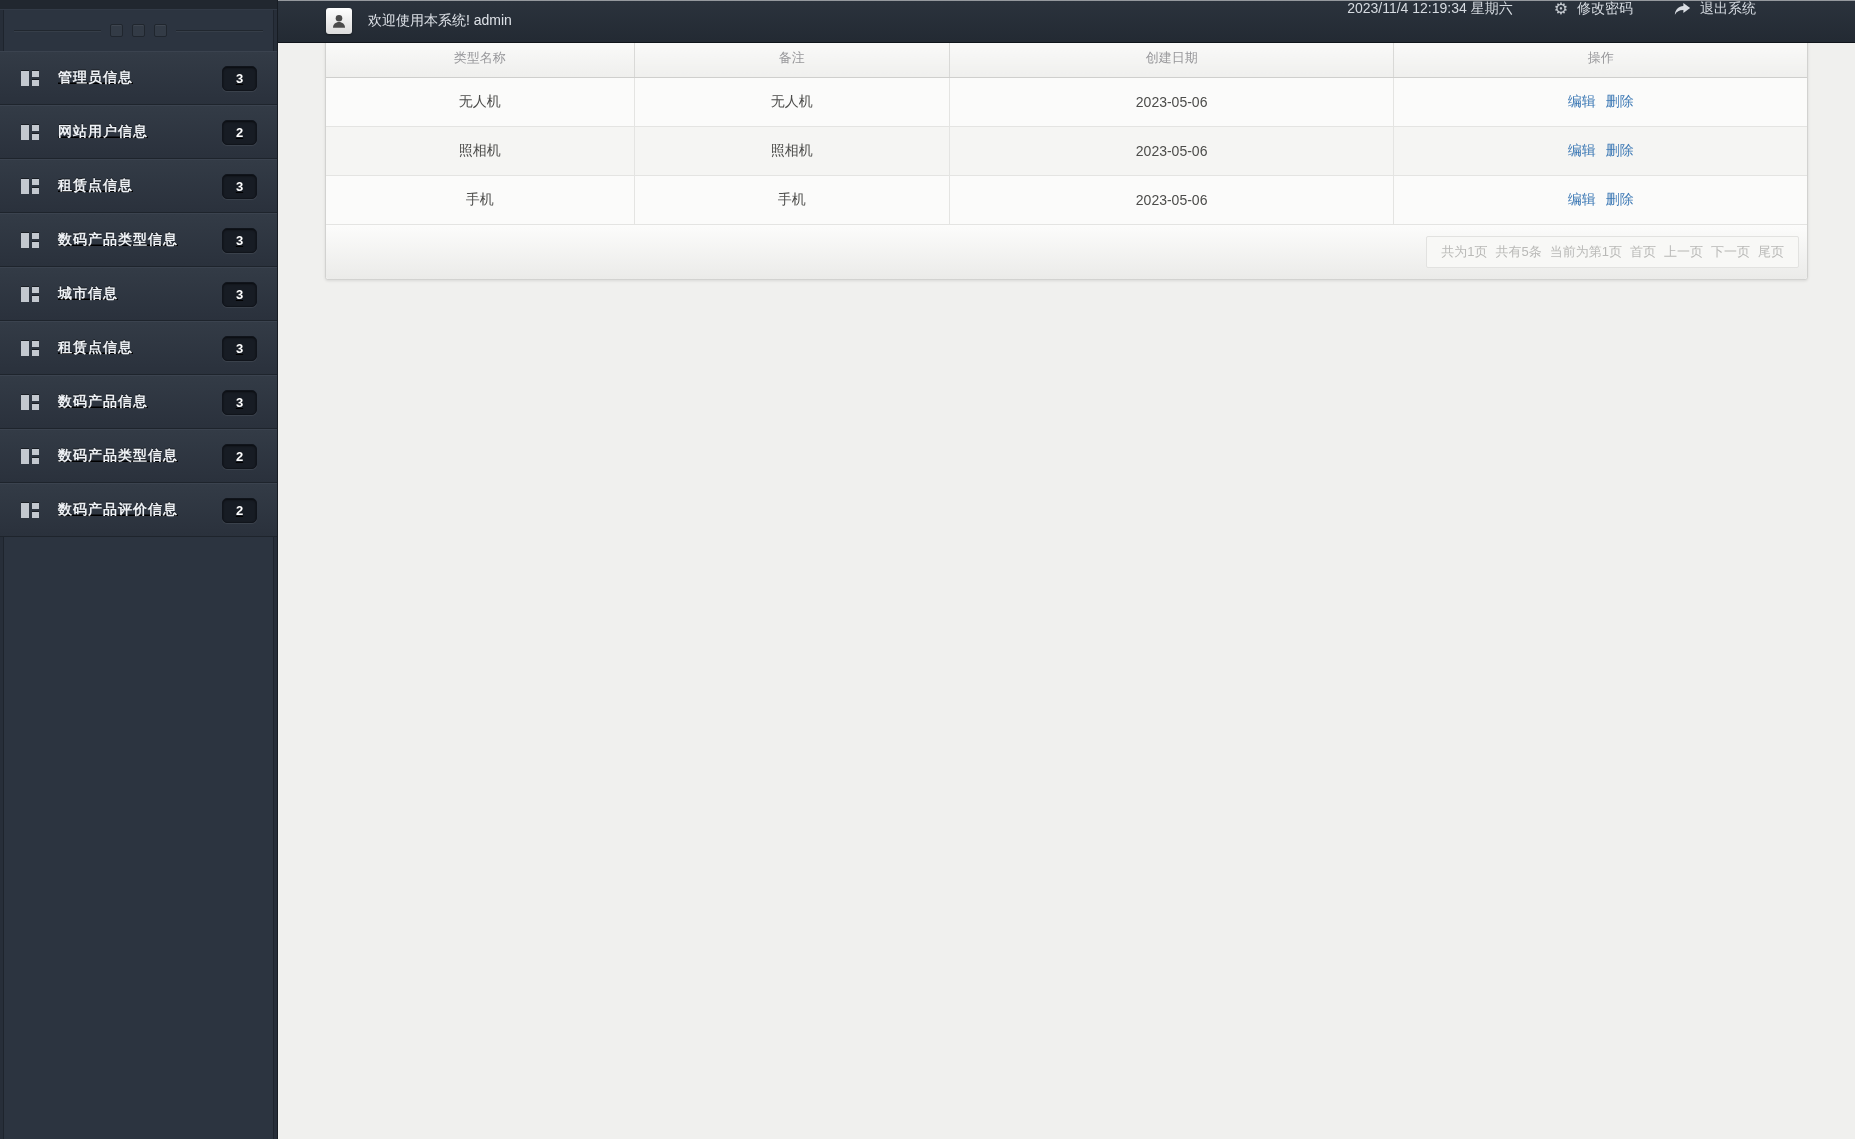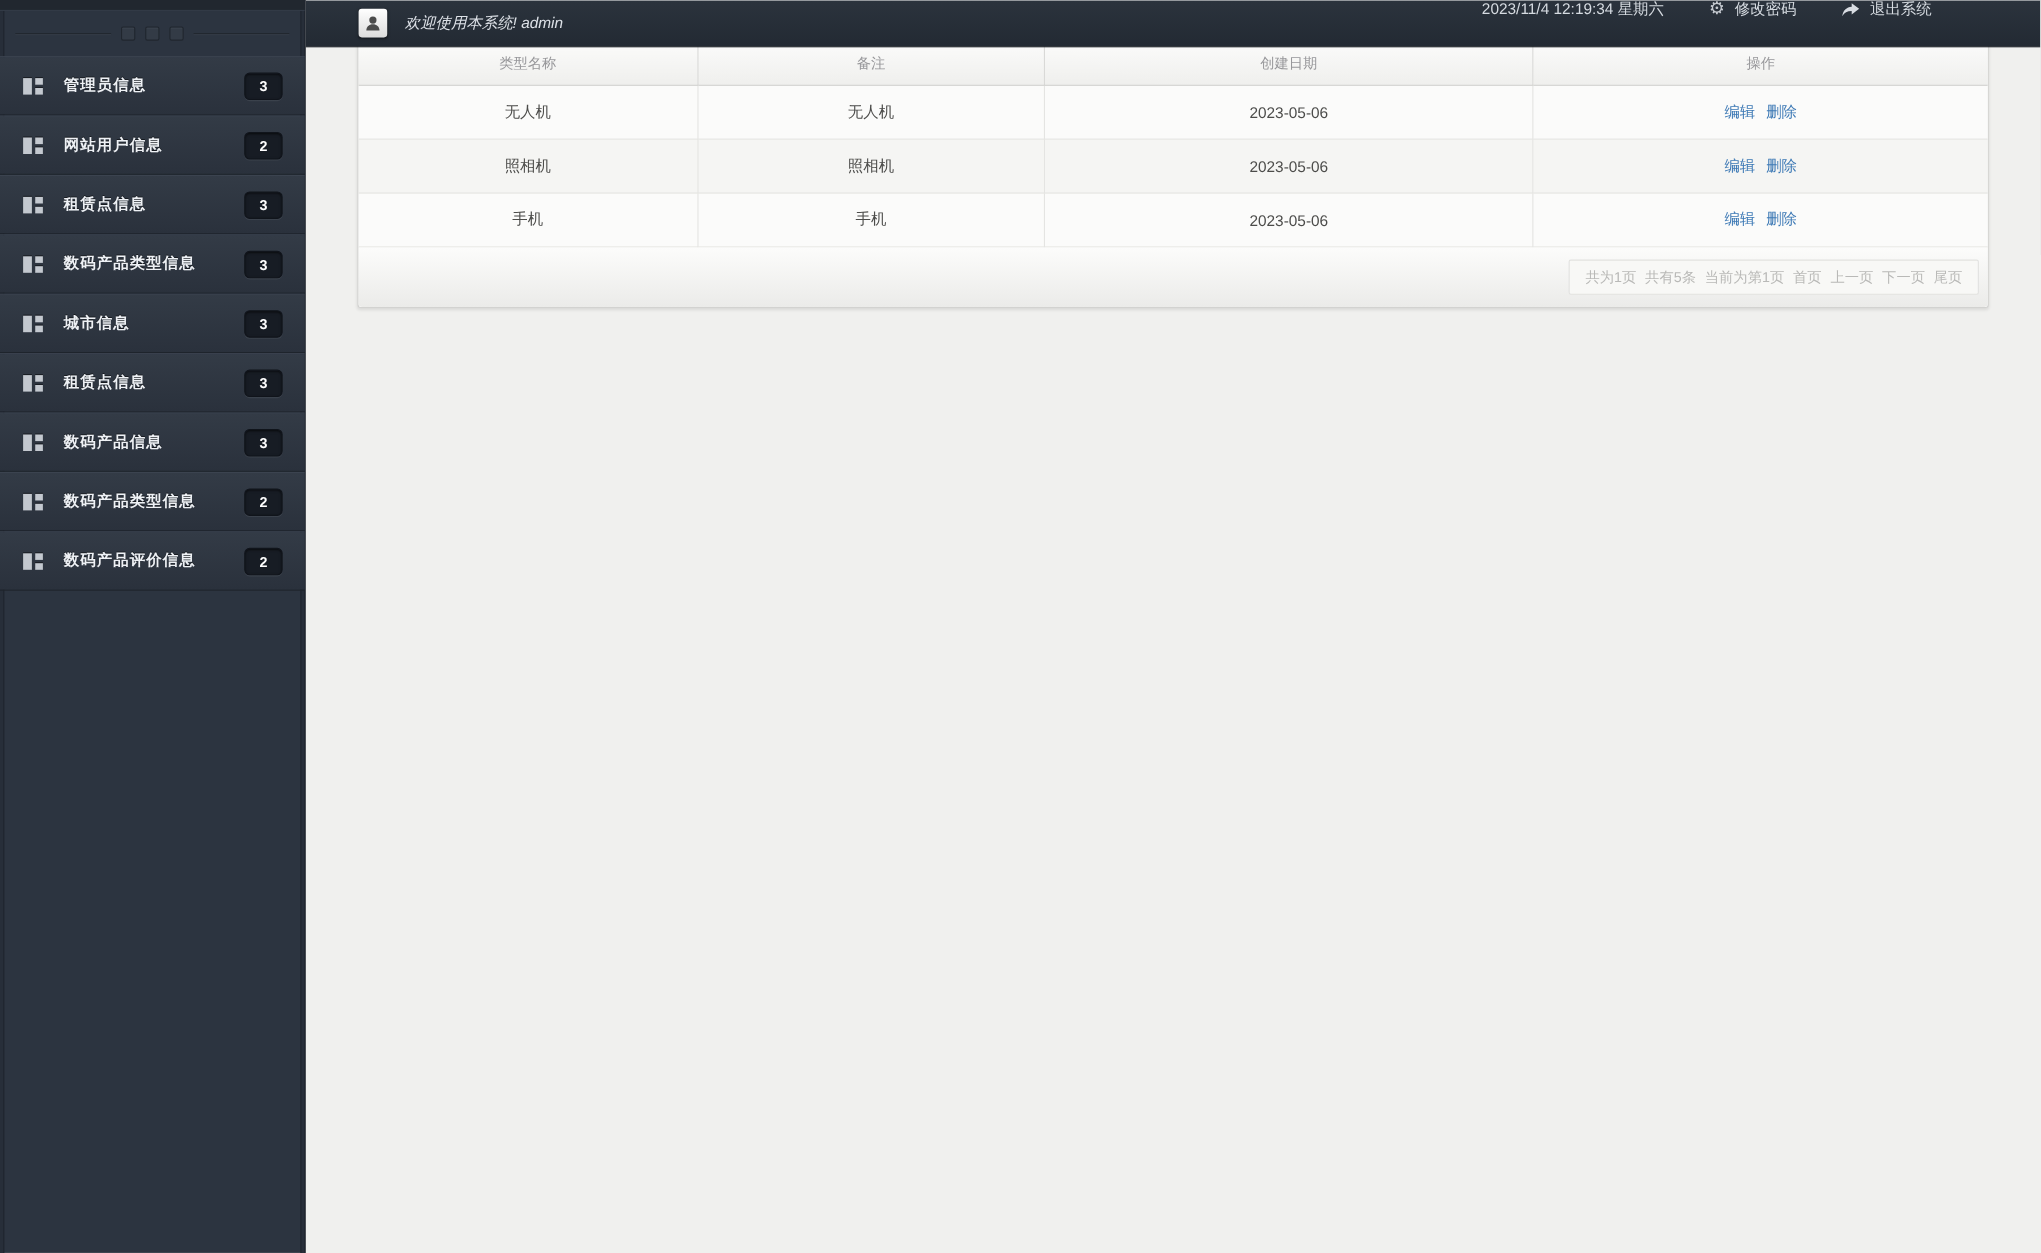--- a/index.html
+++ b/index.html
@@ -13,21 +13,21 @@
     border-right:1px solid #171c23;box-sizing:border-box;}
   .side-top{height:9px;background:#21272f;border-bottom:1px solid #323a46;}
   .dots-row{height:41px;display:flex;align-items:center;justify-content:center;gap:9px;padding:0 14px;}
   .dots-row::before,.dots-row::after{content:"";flex:1;height:1px;background:#21272f;box-shadow:0 1px 0 rgba(255,255,255,0.05);}
   .dots-row .dot{width:11px;height:11px;border-radius:2px;background:#333b46;border:1px solid #20262e;
     box-shadow:inset 0 1px 0 rgba(255,255,255,0.06);}
   .dots-row .dot{margin:0 0;}
   .menu{display:block;}
   .s-item{height:54px;box-sizing:border-box;display:flex;align-items:center;padding:0 20px 0 21px;cursor:pointer;
     background:linear-gradient(#333b46,#2a313c);
-    border-top:1px solid #3b434f;border-bottom:1px solid #1e242c;}
+    border-top:1px solid #3b434f;border-bottom:1px solid #1e242c;text-decoration:underline;}
   .s-item + .s-item{border-top:1px solid #3b434f;}
   .s-label{color:#eef1f5;font-size:14px;font-weight:bold;letter-spacing:1px;margin-left:19px;
     text-shadow:0 -1px 0 rgba(0,0,0,0.5);}
   .badge{margin-left:auto;min-width:15px;text-align:center;padding:4px 9px;border-radius:5px;
     background:var(--badge-bg,#171c24);color:#fff;font-size:13px;font-weight:bold;
     border:1px solid #10141b;box-shadow:0 1px 0 rgba(255,255,255,0.07), inset 0 1px 2px rgba(0,0,0,0.6);}
 
   
   .grid-icon{position:relative;display:inline-block;width:18px;height:15px;flex:0 0 18px;}
   .grid-icon i{position:absolute;display:block;}
@@ -40,21 +40,21 @@
   .grid-icon.dark .b2{left:12px;width:8px;height:7px;}
   .grid-icon.dark .b3{left:12px;top:10px;width:8px;height:7px;}
   .grid-icon.dark i{background:#56565a;}
 
   
   .main{position:absolute;left:278px;top:0;right:0;bottom:0;background:var(--main-bg,#f0f0ee);}
 
   .topbar{position:absolute;left:0;top:0;right:0;height:42px;display:flex;align-items:stretch;
     background:linear-gradient(var(--topbar-bg,#2b333d),#232a33);
     border-bottom:1px solid #10151b;box-shadow:0 1px 0 rgba(255,255,255,0.5) inset;}
-  .welcome-box{display:flex;align-items:center;padding-left:48px;gap:16px;font-style:italic;}
+  .welcome-box{display:flex;align-items:center;padding-left:48px;gap:16px;}
   .avatar{width:26px;height:26px;border-radius:3px;background:linear-gradient(#ffffff,#dcdcdc);
     display:flex;align-items:center;justify-content:center;box-shadow:0 1px 2px rgba(0,0,0,0.4);}
   .welcome-text{color:#dde1e7;font-size:14px;}
   .tb-right{margin-left:auto;display:flex;align-items:flex-start;}
   .vdiv{width:1px;background:#11161c;box-shadow:1px 0 0 rgba(255,255,255,0.06);}
   .tb-section{display:flex;align-items:center;gap:9px;padding:0 20px;color:#d6dbe1;font-size:14px;white-space:nowrap;}
   .tb-section.clickable{cursor:pointer;}
   .gear{font-size:16px;color:#c6cbd1;line-height:1;}
   .logout-ic{display:flex;align-items:center;}
   .tb-spacer{width:78px;}

